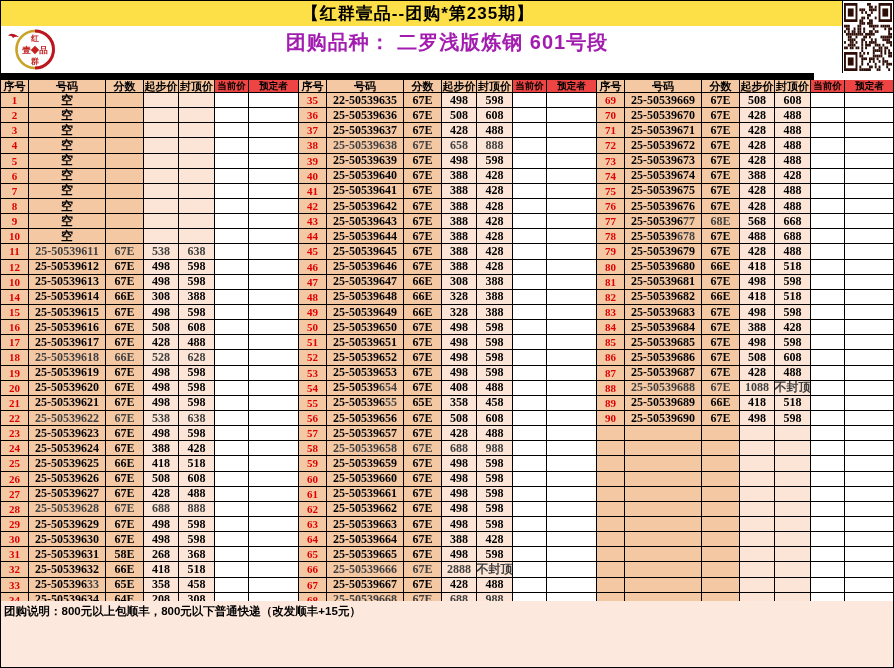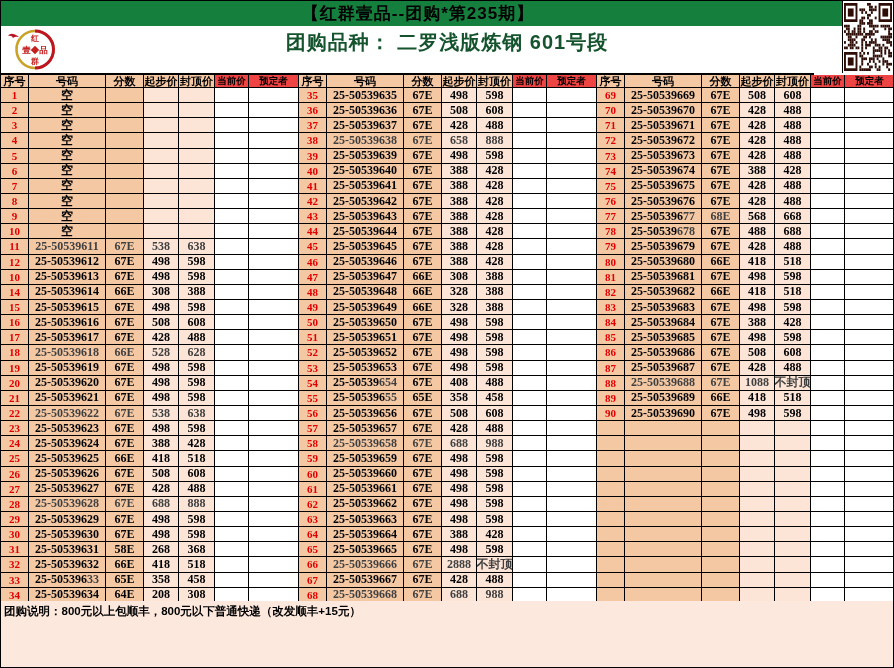--- a/index.html
+++ b/index.html
@@ -5,40 +5,40 @@
   * { margin:0; padding:0; box-sizing:border-box; }
   html,body { background:#9e9e9e; }
   .page {
     position:relative; width:894px; height:668px; background:#ffffff;
     overflow:hidden; border:1px solid #000;
     font-family:"Liberation Sans", sans-serif;
   }
   
   .banner {
     position:absolute; left:0; top:0; width:894px; height:25px;
-    background:#15803d; display:flex; align-items:center; justify-content:center;
+    background:#fde047; display:flex; align-items:center; justify-content:center;
   }
   .banner-text { font-size:17px; font-weight:bold; color:#000; letter-spacing:1px; padding-right:60px; }
   
   .title {
     position:absolute; left:0; top:28px; width:100%; text-align:center;
-    color:#14532d; font-weight:bold; font-size:20px; letter-spacing:1px;
+    color:#a21caf; font-weight:bold; font-size:20px; letter-spacing:1px;
   }
   .time {
     position:absolute; left:0; top:55px; width:100%; text-align:center;
     color:#FF0000; font-weight:bold; font-size:12.5px;
   }
   .logo { position:absolute; left:4px; top:26px; width:58px; height:45px; }
   .qr-box {
     position:absolute; right:0; top:0; width:51px; height:72px;
     background:#fff; display:flex; align-items:center; justify-content:center;
     border-left:1px solid #000;
   }
   
-  .table { position:absolute; left:0; top:72px; width:813px; height:528px; display:flex; border-top:2px solid #000000; }
+  .table { position:absolute; left:0; top:72px; width:813px; height:528px; display:flex; border-top:7px solid #000000; }
   .group {
     width:298px; display:grid;
     grid-template-columns:28px 77px 38px 35px 36px 34px 50px;
     grid-template-rows:13px; grid-auto-rows:15.15px;
   }
   .cell {
     border-right:1px solid #000; border-bottom:1px solid #000;
     display:flex; align-items:center; justify-content:center;
     font-weight:bold; overflow:hidden; white-space:nowrap;
     font-family:"Liberation Serif", serif; font-size:12px; color:#000;
@@ -624,21 +624,21 @@
     <div class="group">
         <div class="cell head c0">序号</div>
         <div class="cell head c1">号码</div>
         <div class="cell head c2">分数</div>
         <div class="cell head c3">起步价</div>
         <div class="cell head c4">封顶价</div>
         <div class="cell head c5">当前价</div>
         <div class="cell head c6">预定者</div>
         <div class="cell c0">35</div>
         <div class="cell c1">
-          <span class="tb">25-50539635</span>
+          <span class="tb">22-50539635</span>
         </div>
         <div class="cell c2">67E</div>
         <div class="cell c3">498</div>
         <div class="cell c4">598</div>
         <div class="cell c5"></div>
         <div class="cell c6"></div>
         <div class="cell c0">36</div>
         <div class="cell c1">
           <span class="tb">25-50539636</span>
         </div>

